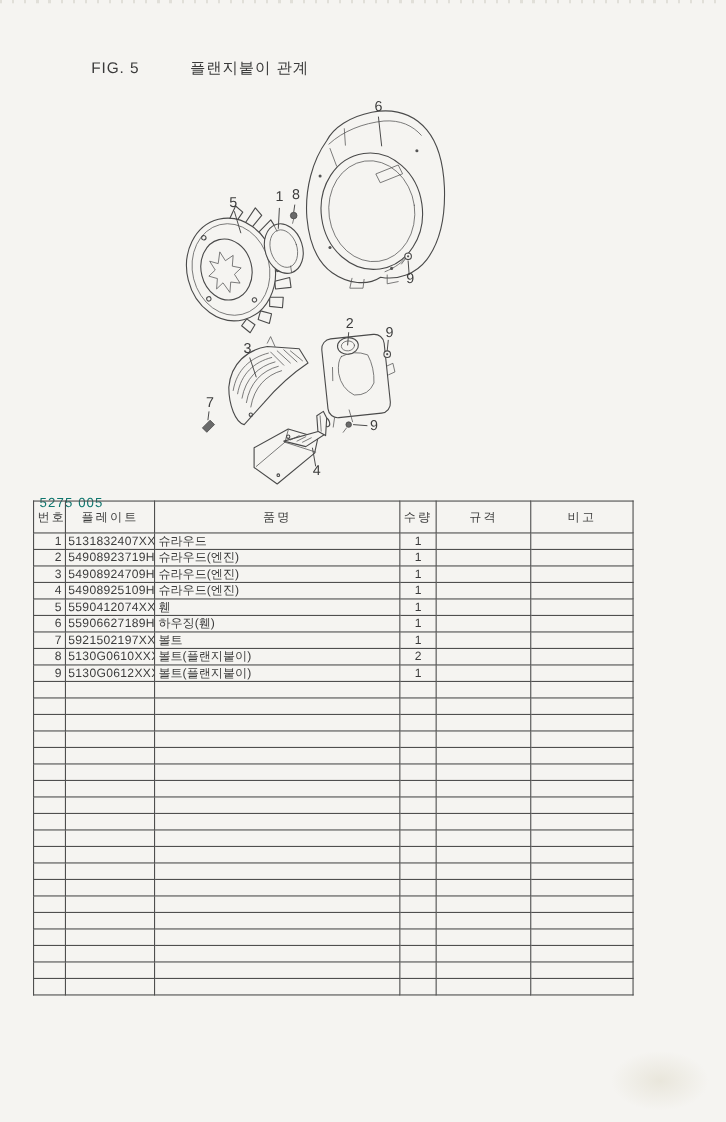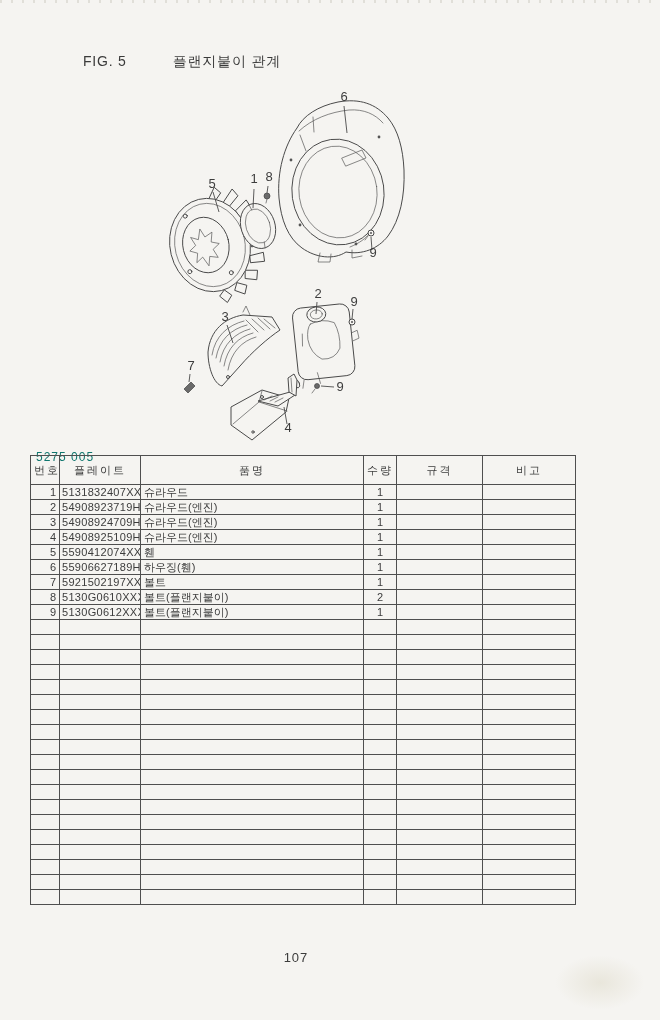--- a/index.html
+++ b/index.html
@@ -436,16 +436,15 @@
           <td class="c0"></td>
           <td class="c1"></td>
           <td class="c2"></td>
           <td class="c3"></td>
           <td class="c4"></td>
           <td class="c5"></td>
         </tr>
       </tbody>
   </table>
 
-  <div class="page-number">107</div>
 
   <div class="scan-noise-br"></div>
 </div>
 
 </body></html>

